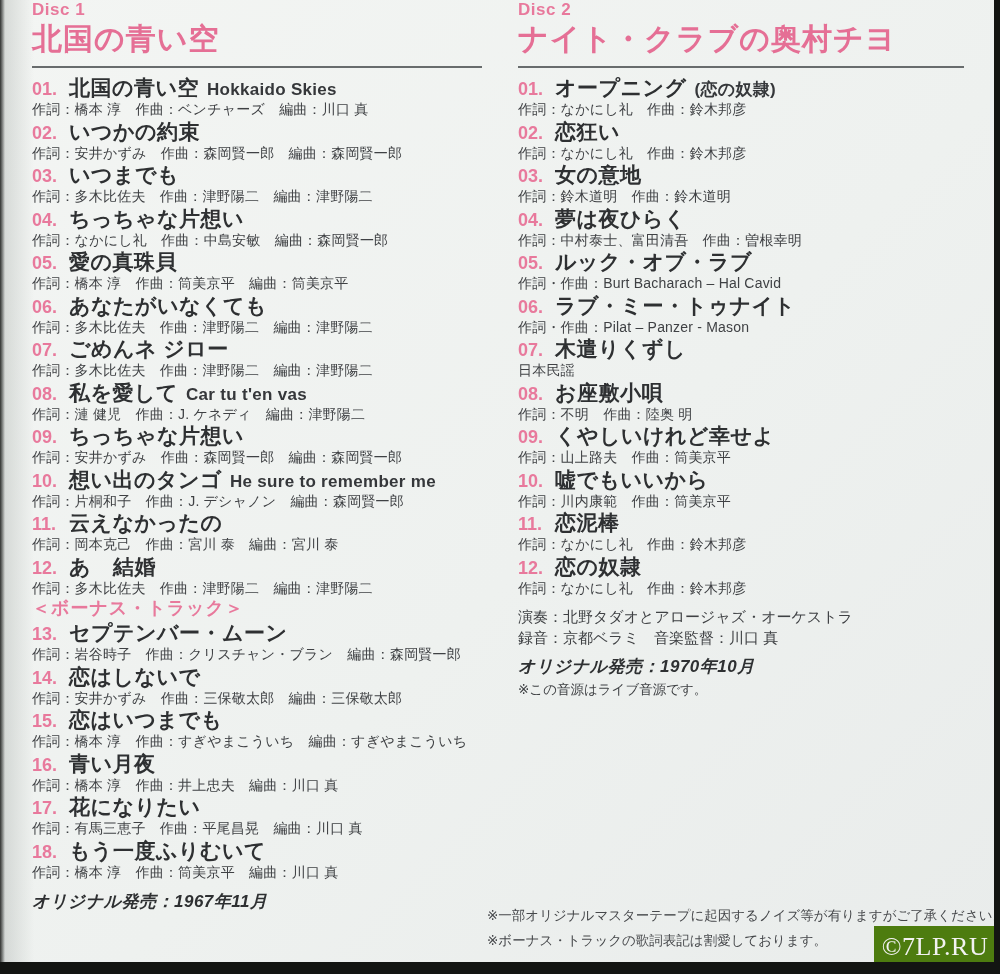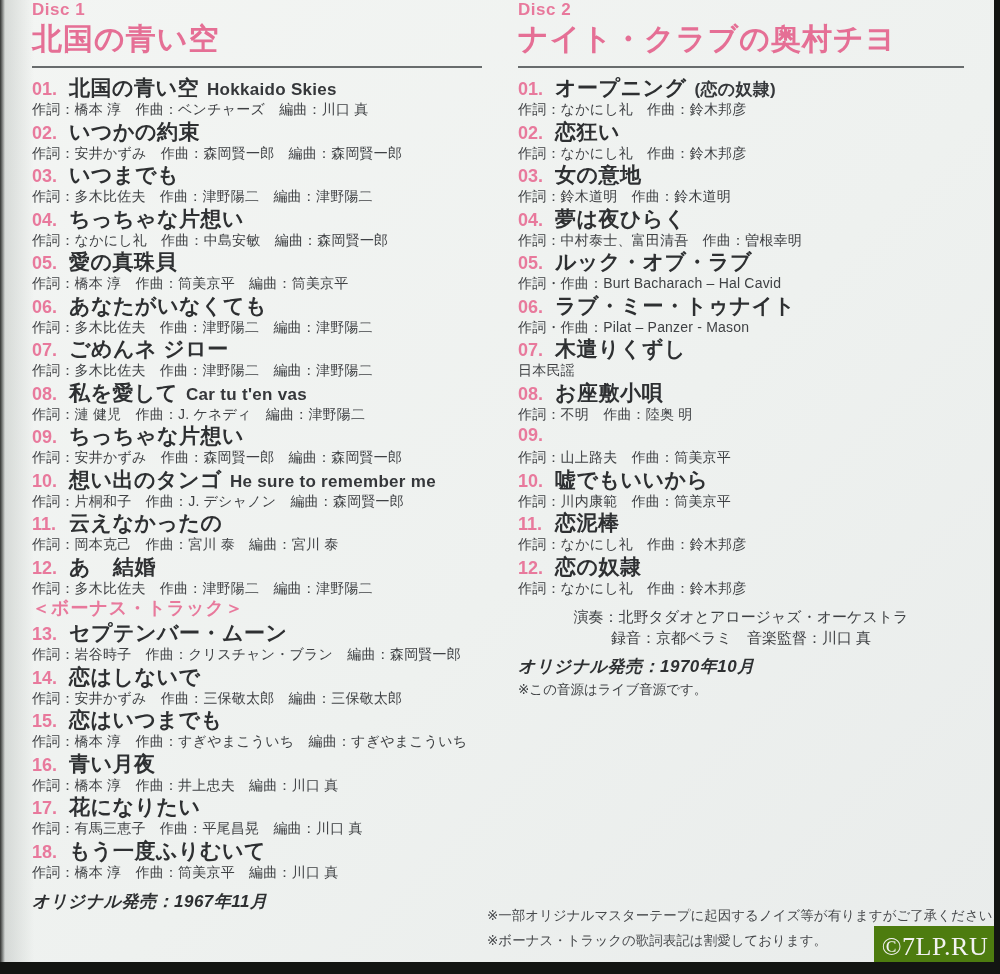--- a/index.html
+++ b/index.html
@@ -27,21 +27,21 @@
   .title-line{display:flex;align-items:baseline;line-height:25px;height:25px;white-space:nowrap;}
   .num{color:#e8799c;font-weight:bold;font-size:18px;min-width:33px;}
   .ttl{color:#2e3032;font-weight:bold;font-size:21px;margin-left:4px;letter-spacing:0.5px;}
   .subtitle{color:#35373a;font-weight:bold;font-size:17px;margin-left:8px;letter-spacing:0.3px;}
   .credits{color:#3f4144;font-size:14px;line-height:18.5px;height:18.5px;white-space:nowrap;letter-spacing:0.2px;}
 
   .section-label{color:#e8799c;font-weight:bold;font-size:18px;line-height:23px;height:23px;letter-spacing:1px;}
 
   .disc-footer{margin-top:9px;}
   .footer-line{color:#3f4144;}
-  .footer-line.perf{font-size:15px;line-height:21px;text-align:center;}
+  .footer-line.perf{font-size:15px;line-height:21px;}
   .footer-line.release{color:#2e3032;font-weight:bold;font-size:17px;line-height:24px;margin-top:7px;letter-spacing:0.5px;font-style:italic;}
   .footer-line.note{font-size:13.5px;line-height:21px;}
 
   .footnotes{position:absolute;left:487px;top:903px;width:480px;}
   .footnote{color:#46484b;font-size:13.5px;line-height:25px;white-space:nowrap;}
 
   .watermark{
     position:absolute;left:874px;top:926px;width:122px;height:42px;
     background:#4d7c0f;color:#f2f2f2;display:flex;align-items:center;justify-content:center;
     font-family:Liberation Serif, serif;font-size:26px;letter-spacing:0.5px;
@@ -271,20 +271,21 @@
     <div class="title-line">
       <span class="num">08.</span>
       <span class="ttl">お座敷小唄</span>
 
     </div>
     <div class="credits">作詞：不明　作曲：陸奥 明</div>
   </div>
       <div class="track">
     <div class="title-line">
       <span class="num">09.</span>
+      <span class="ttl">くやしいけれど幸せよ</span>
 
     </div>
     <div class="credits">作詞：山上路夫　作曲：筒美京平</div>
   </div>
       <div class="track">
     <div class="title-line">
       <span class="num">10.</span>
       <span class="ttl">嘘でもいいから</span>
 
     </div>

